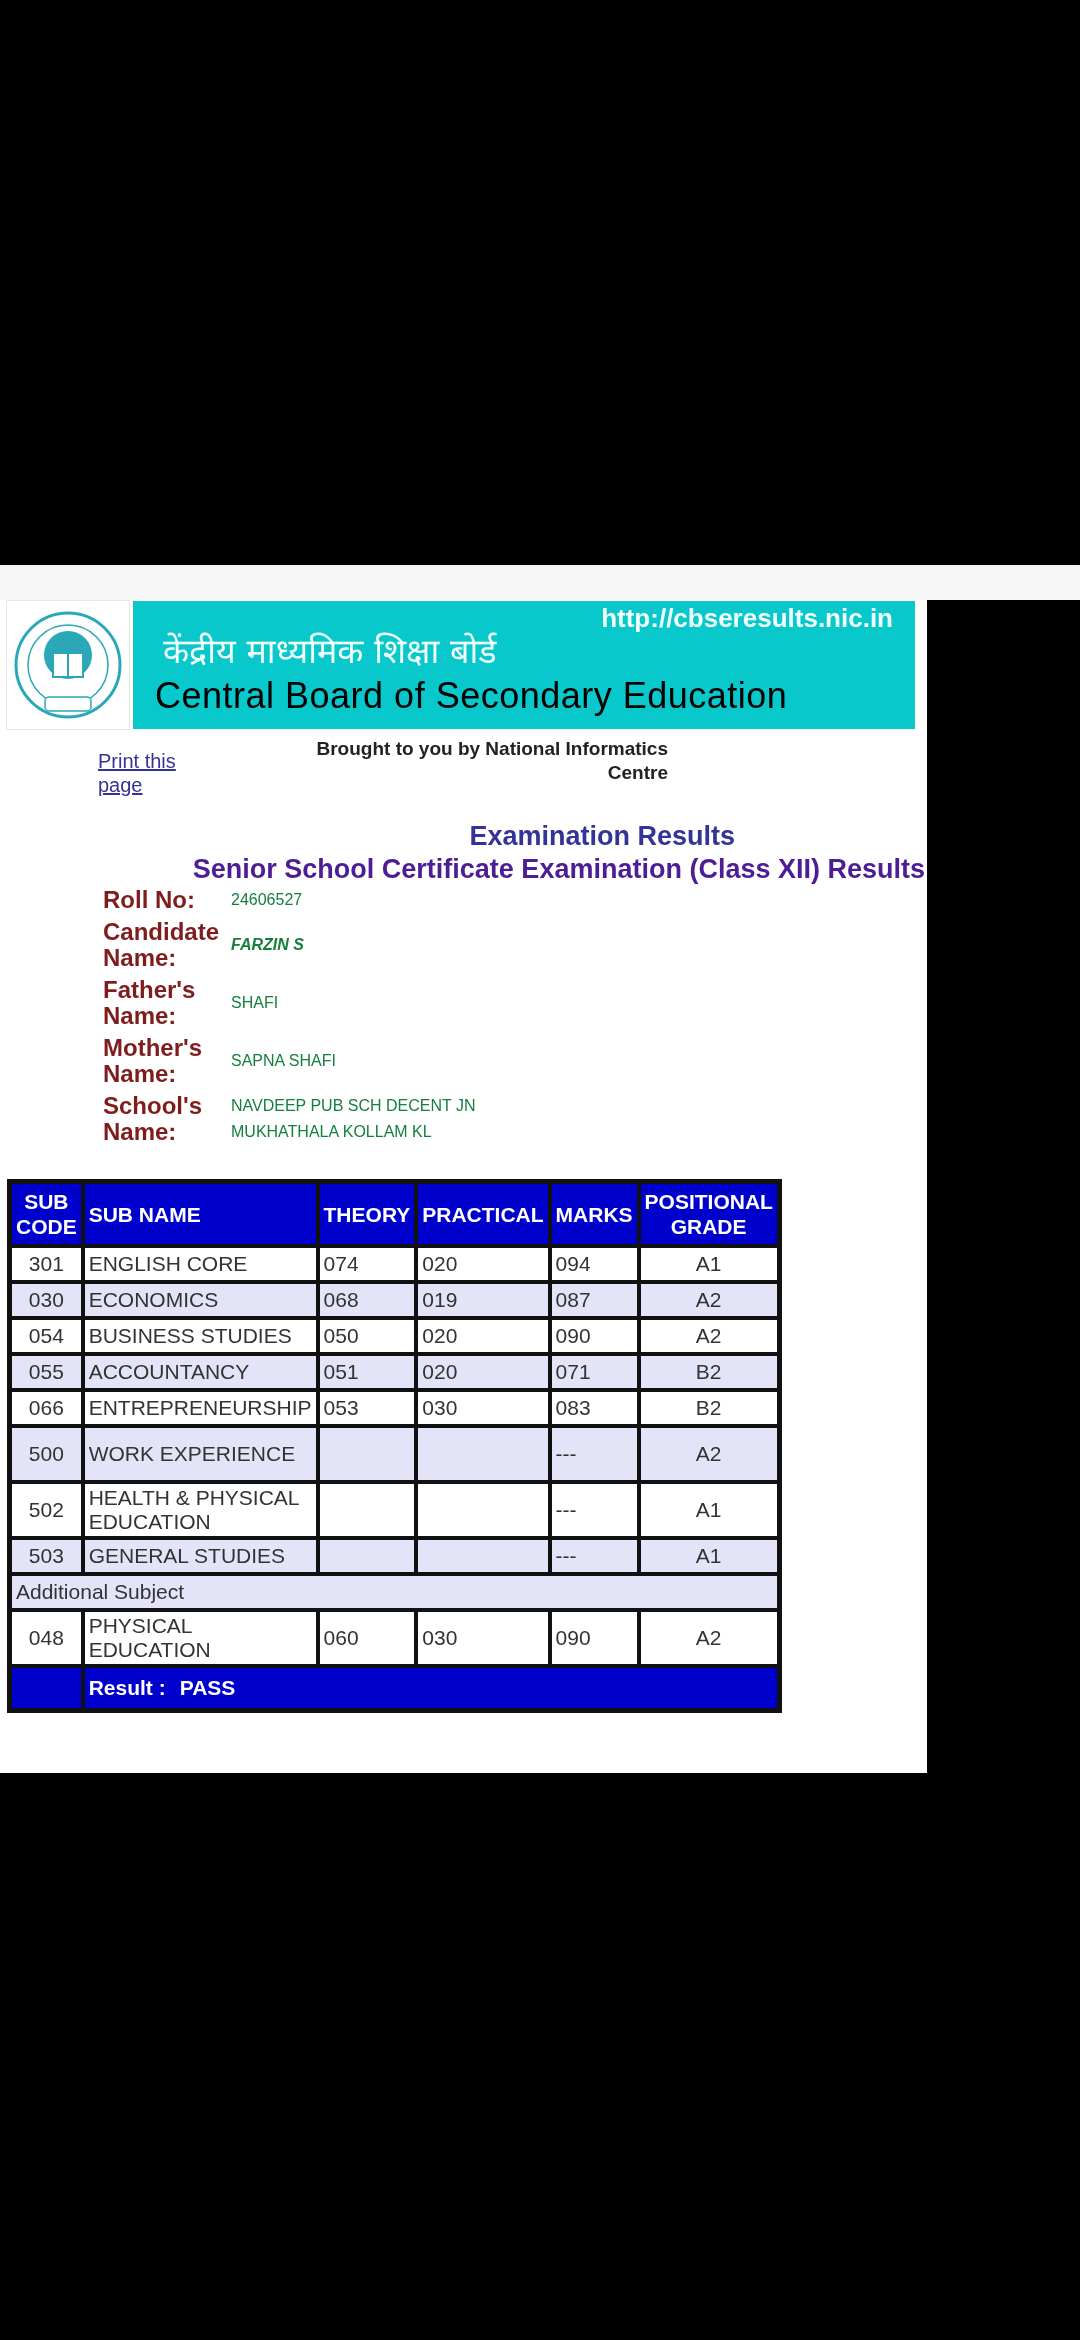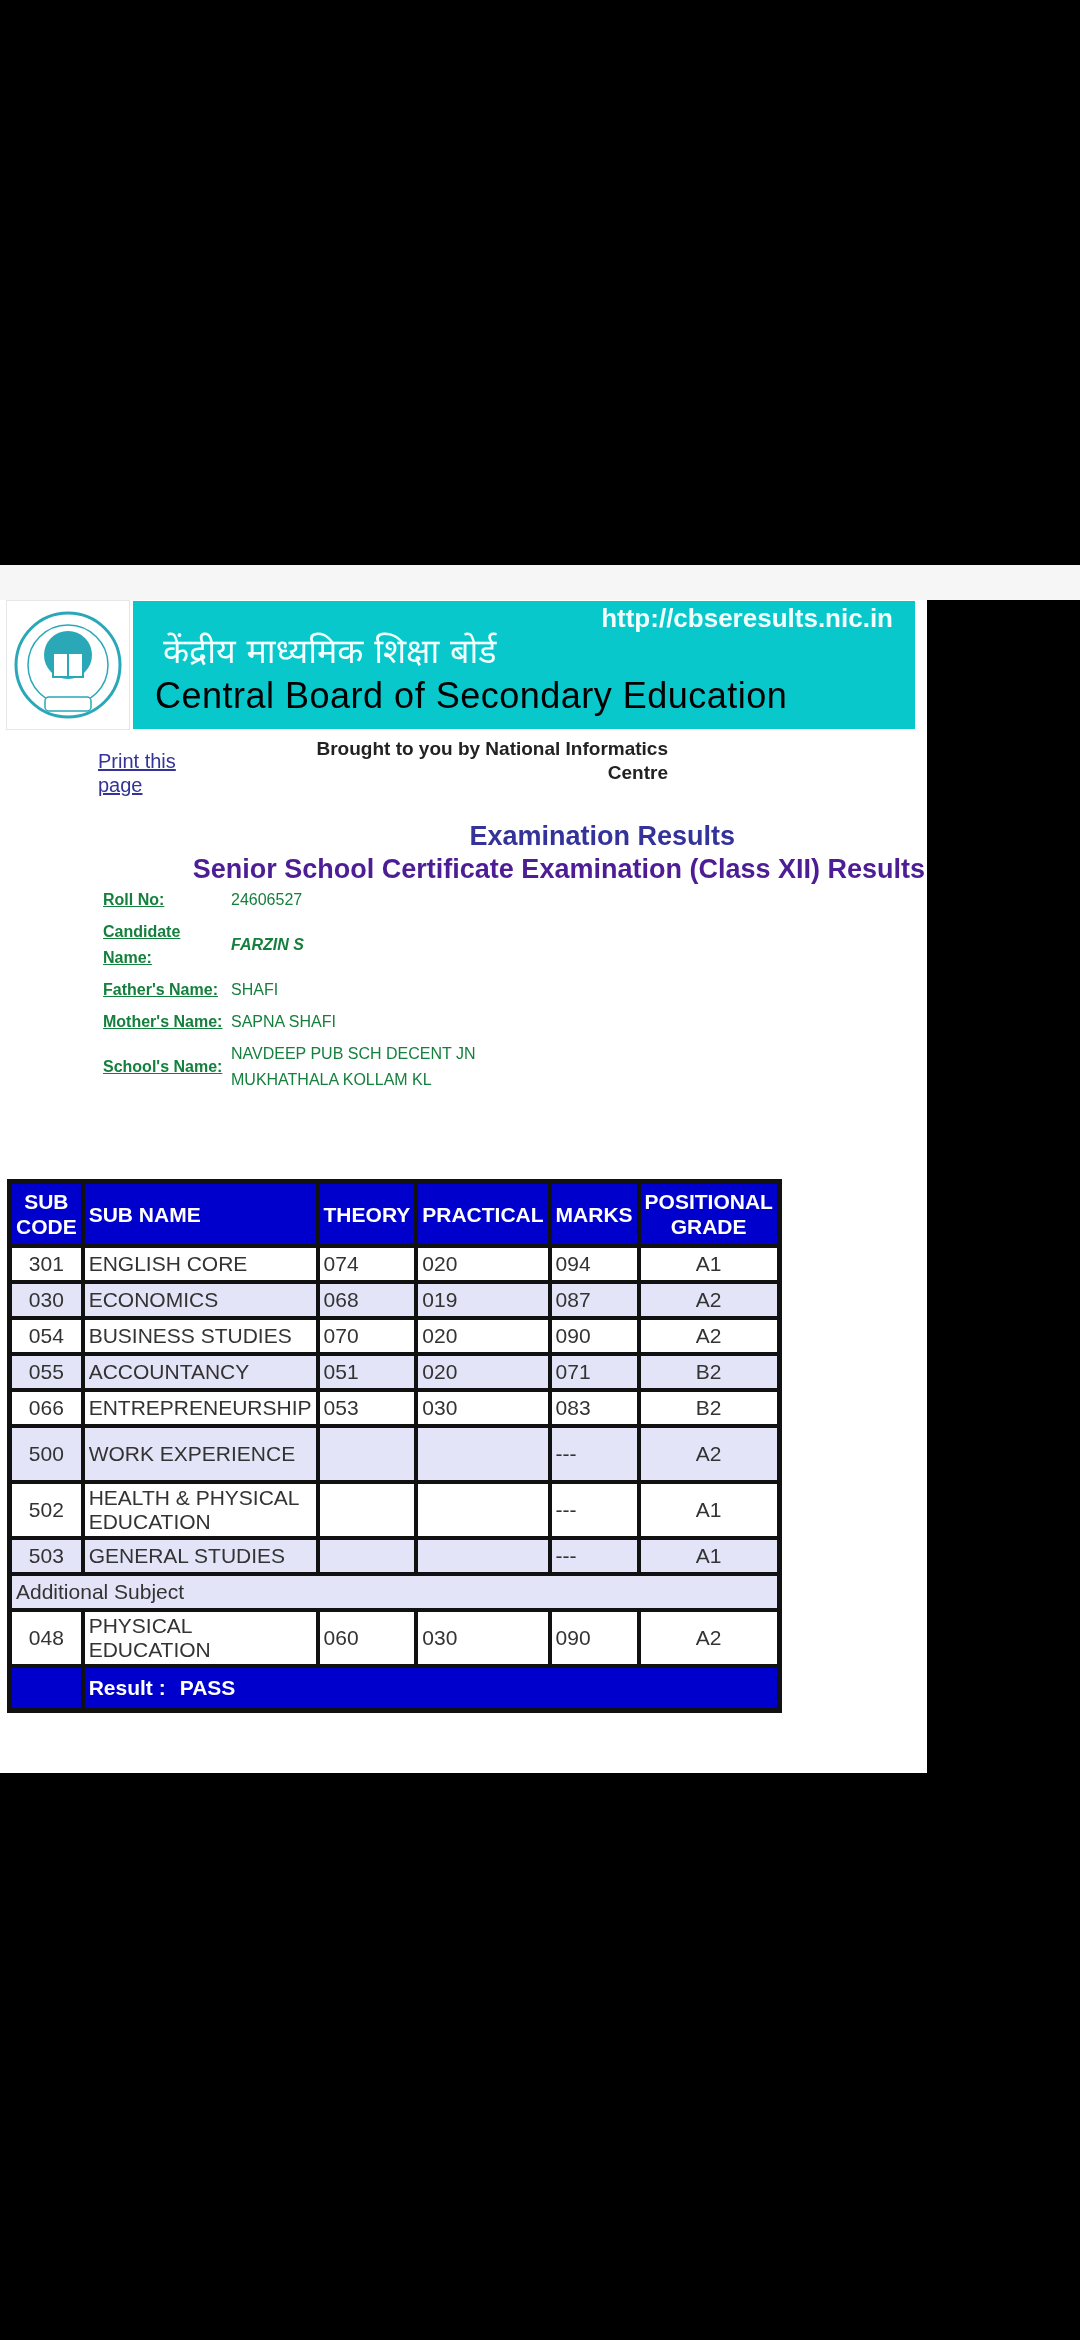--- a/index.html
+++ b/index.html
@@ -13,21 +13,21 @@
   .banner { position:absolute; left:133px; top:36px; width:782px; height:128px; background:#08c8cc; }
   .banner .url { position:absolute; right:22px; top:2px; color:#f2ffff; font-weight:bold; font-size:26px; }
   .banner .hindi { position:absolute; left:30px; top:26px; color:#f2ffff; font-size:34px; font-family:"DejaVu Sans", sans-serif; }
   .banner .eng { position:absolute; left:22px; top:74px; color:#000000; font-size:36px; letter-spacing:0.5px; }
   .print { position:absolute; left:98px; top:184px; width:110px; color:#333399; font-size:20px; line-height:24px; text-decoration:underline; }
   .brought { position:absolute; left:300px; top:172px; width:368px; text-align:right; color:#222; font-size:19px; font-weight:bold; line-height:24px; }
   .exam1 { position:absolute; right:192px; top:256px; color:#333399; font-size:27px; font-weight:bold; }
   .exam2 { position:absolute; right:2px; top:289px; color:#4c1d95; font-size:27px; font-weight:bold; white-space:nowrap; }
   .info { position:absolute; left:103px; top:322px; }
   .info .row { display:flex; align-items:center; margin-bottom:6px; }
-  .info .lbl { width:128px; font-weight:bold; font-size:16px; line-height:26px; color:#15803d;text-decoration:underline; }
+  .info .lbl { width:128px; font-weight:bold; font-size:24px; line-height:26px; color:#7f1d1d; }
   .info .val { font-size:16px; line-height:26px; color:#15803d; }
   .info .val.bold { font-weight:bold;font-style:italic; }
   table.res { position:absolute; left:7px; top:614px; border-collapse:separate; border-spacing:0;
               width:755px; border:3px solid #111; background:#111; }
   table.res td, table.res th { border:2px solid #111; font-size:21px; color:#333; padding:0 4px; }
   table.res th { background:#0000cc; color:#fff; font-weight:bold; height:60px; line-height:25px; }
   table.res td { height:32px; }
   table.res tr.w td { background:#fff; }
   table.res tr.b td { background:#e4e4f8; }
   .c { text-align:center; }
@@ -119,21 +119,21 @@
           <td class="c">030</td>
           <td class="l">ECONOMICS</td>
           <td class="l">068</td>
           <td class="l">019</td>
           <td class="l">087</td>
           <td class="c">A2</td>
         </tr>
         <tr class="w">
           <td class="c">054</td>
           <td class="l">BUSINESS STUDIES</td>
-          <td class="l">070</td>
+          <td class="l">050</td>
           <td class="l">020</td>
           <td class="l">090</td>
           <td class="c">A2</td>
         </tr>
         <tr class="b">
           <td class="c">055</td>
           <td class="l">ACCOUNTANCY</td>
           <td class="l">051</td>
           <td class="l">020</td>
           <td class="l">071</td>

